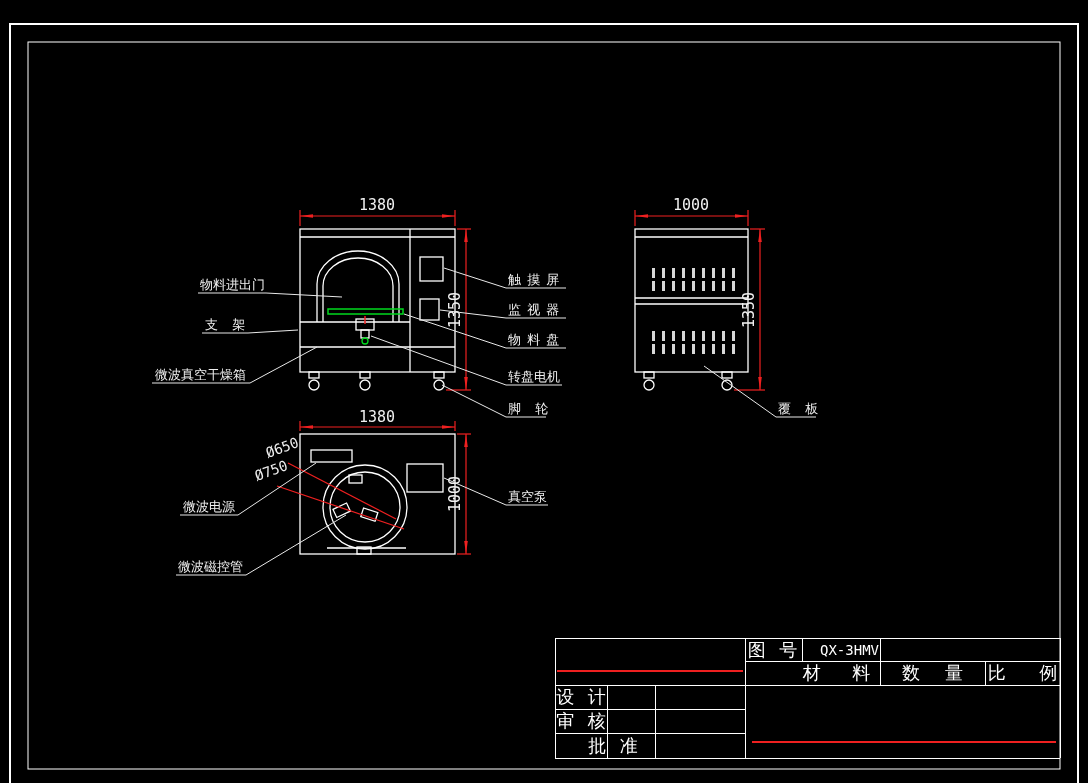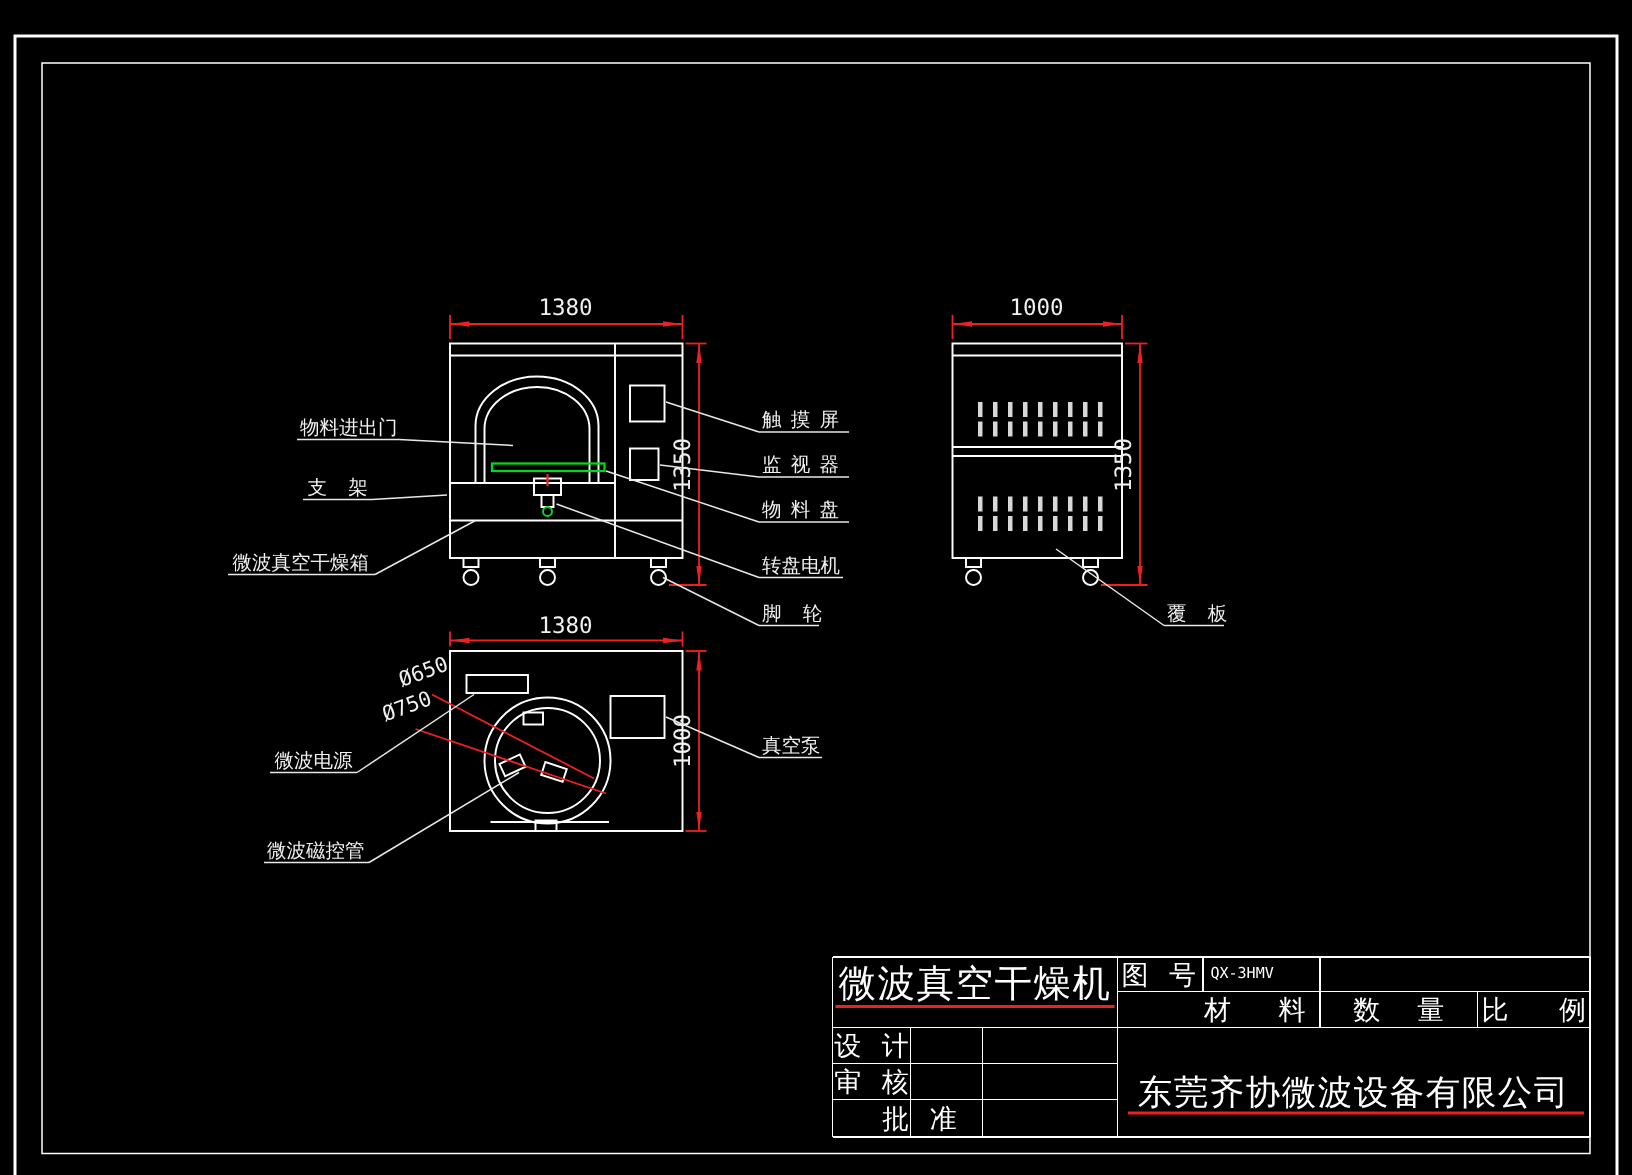--- a/index.html
+++ b/index.html
@@ -8,21 +8,21 @@
   .stage > svg{position:absolute;left:0;top:0;}
   
   .cell{position:absolute;display:flex;align-items:center;color:#fff;white-space:pre;}
   .c-center{justify-content:center;}
   .tb-title{font-size:25px;letter-spacing:1px;padding-left:2px;}
   .tb-small{font-size:18px;}
   .ws8{word-spacing:8px;}
   .ws14{word-spacing:14px;font-family:Liberation Mono, monospace;}
   .ws26{word-spacing:26px;padding-left:24px;}
   .ws28{word-spacing:28px;}
-  .tb-val{font-family:"DejaVu Sans Mono",monospace;font-size:10px;padding-left:5px;}
+  .tb-val{font-family:"DejaVu Sans Mono",monospace;font-size:14px;padding-left:18px;}
   .tb-company{font-size:23px;letter-spacing:1px;}
   .redbar{position:absolute;background:#ef2020;height:2px;}
   
   svg text{fill:#f0f0f0;}
   .lbl{font-size:13px;font-family:"DejaVu Sans",sans-serif;}
   .dim{font-size:15px;font-family:"DejaVu Sans Mono",monospace;}
   .dia{font-size:14px;font-family:"DejaVu Sans Mono",monospace;}
   .wsp-s{word-spacing:2px;}
   .wsp-l{word-spacing:10px;}
 </style>
@@ -191,30 +191,28 @@
     <line x1="607" y1="671" x2="607" y2="744"></line>
     <line x1="655" y1="671" x2="655" y2="744"></line>
     <line x1="745" y1="624" x2="745" y2="744"></line>
     <line x1="802" y1="624" x2="802" y2="647"></line>
     <line x1="880" y1="624" x2="880" y2="671"></line>
     <line x1="985" y1="647" x2="985" y2="671"></line>
     <line x1="1060" y1="624" x2="1060" y2="744"></line>
   </g>
 </svg>
 
-  <div class="cell tb-title" style="left:557px;top:626px;width:187px;height:30px;">微波真空干燥机</div>
   <div class="redbar" style="left:557px;top:656px;width:186px;"></div>
 
   <div class="cell tb-small c-center ws8" style="left:745px;top:624px;width:55px;height:23px;">图 号</div>
   <div class="cell tb-val" style="left:802px;top:624px;width:78px;height:23px;">QX-3HMV</div>
 
   <div class="cell tb-small c-center ws26" style="left:745px;top:647px;width:135px;height:24px;">材 料</div>
   <div class="cell tb-small c-center ws14" style="left:880px;top:647px;width:105px;height:24px;">数 量</div>
   <div class="cell tb-small c-center ws28" style="left:985px;top:647px;width:75px;height:24px;text-align:center;">比 例</div>
 
   <div class="cell tb-small c-center ws8" style="left:555px;top:671px;width:52px;height:24px;">设 计</div>
   <div class="cell tb-small c-center ws8" style="left:555px;top:695px;width:52px;height:24px;">审 核</div>
   <div class="cell tb-small c-center ws8" style="left:587px;top:719px;width:52px;height:25px;">批 准</div>
 
-  <div class="cell tb-company c-center" style="left:745px;top:699px;width:315px;height:30px;">东莞齐协微波设备有限公司</div>
   <div class="redbar" style="left:752px;top:727px;width:304px;"></div>
 
 </div>
 
 </body></html>

